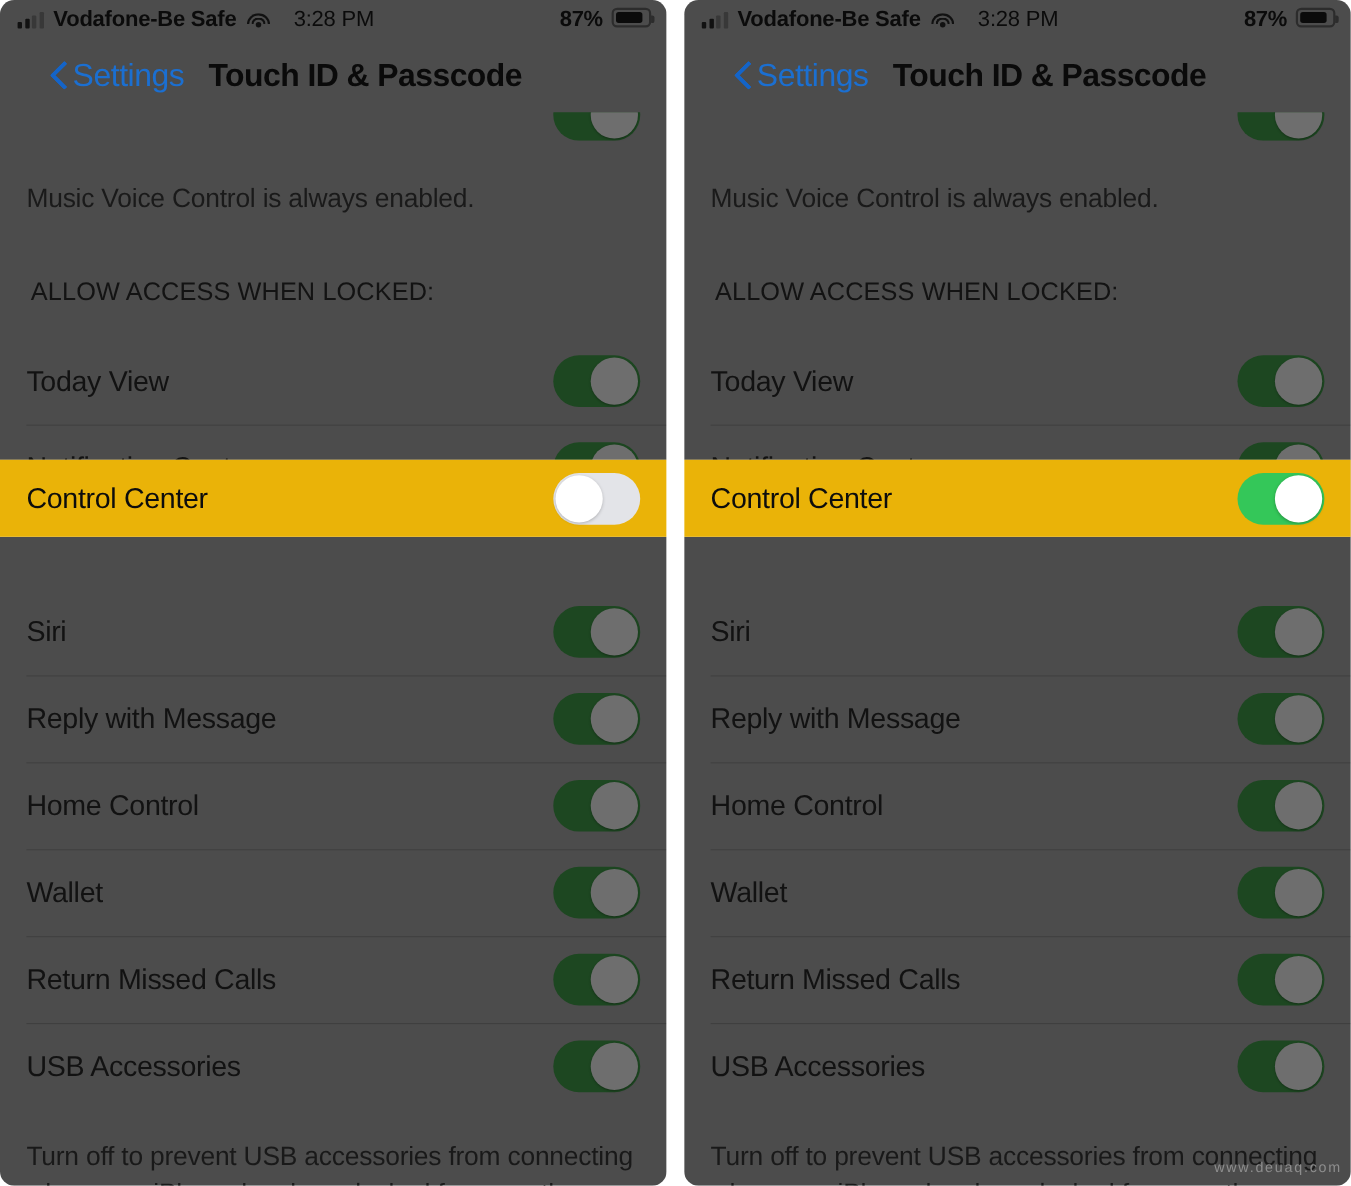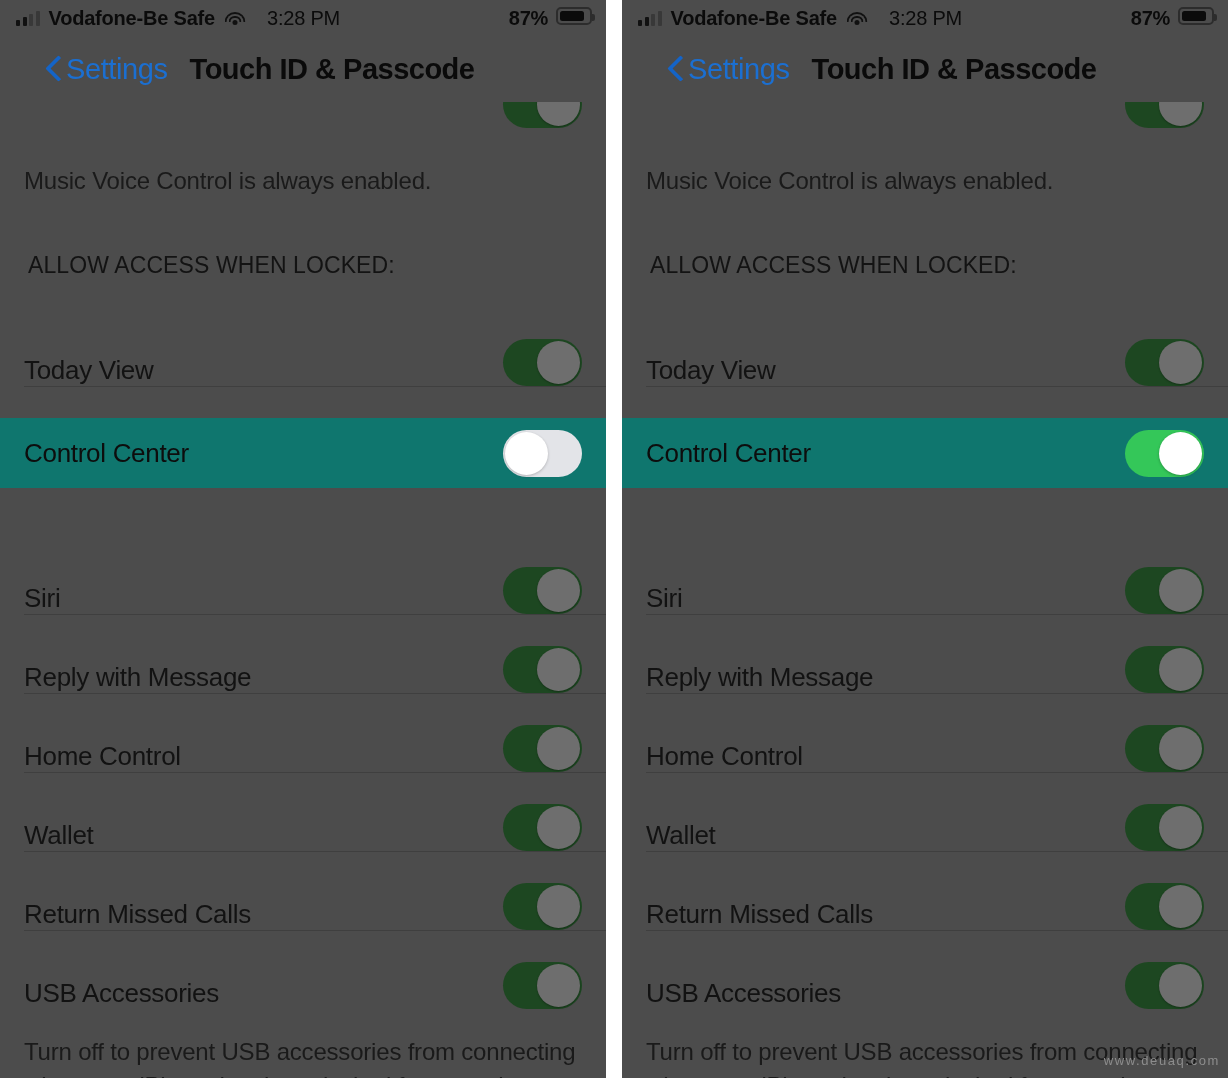--- a/index.html
+++ b/index.html
@@ -7,21 +7,21 @@
     width:1228px; height:1078px;
     background:#ffffff;
     font-family:"Liberation Sans", sans-serif;
     overflow:hidden;
   }
   .stage{ position:relative; width:1228px; height:1078px; background:#ffffff; }
 
   
   .panel{
     position:absolute; top:0; width:606px; height:1078px;
-    background:#ffffff; overflow:hidden;
+    background:#ffffff; overflow:hidden;border-radius:13px;
   }
   .panel.left{ left:0; }
   .panel.right{ left:622px; }
 
   
   .dim{ background:#4c4c4c; }
 
   
   .statusbar{
     position:relative; height:36px;
@@ -67,21 +67,21 @@
                  border-left:4.5px solid #1464c8; border-bottom:4.5px solid #1464c8;
                  transform:rotate(45deg); border-radius:2px; }
   .back-label{ font-size:29px; color:#1b6fd1; letter-spacing:-.4px; }
   .nav-title{ font-size:29px; font-weight:700; color:#0a0a0a;
               letter-spacing:-.5px; margin-left:22px; }
 
   
   .list{ position:relative; }
   .row{
     position:relative; height:79px;
-    display:flex; align-items:flex-end;
+    display:flex; align-items:center;
     padding:0 24px 0 24px;
   }
   .row + .row::before{
     content:""; position:absolute; left:24px; right:0; top:0;
     height:1px; background:rgba(0,0,0,.16);
   }
   .row-label{ font-size:26px; color:#121212; letter-spacing:-.3px; }
 
   
   .toggle{
@@ -116,21 +116,21 @@
   }
 
   
   .highlight-band{
     position:absolute; left:0; top:418px; width:1228px; height:70px;
     background:#ffffff; z-index:5;
   }
   .hl-half{
     position:absolute; top:0; height:70px; width:606px;
     display:flex; align-items:center; padding:0 24px;
-    background:#0f766e;
+    background:#eab308;
   }
   .hl-half.l{ left:0; }
   .hl-half.r{ left:622px; }
   .hl-label{ font-size:26px; color:#0d0d0d; letter-spacing:-.3px; }
 
   .watermark{
     position:absolute; right:8px; bottom:10px; z-index:9;
     font-size:13px; color:#8d8d8d; letter-spacing:1.6px;
     font-family:"Liberation Sans", sans-serif;
   }

